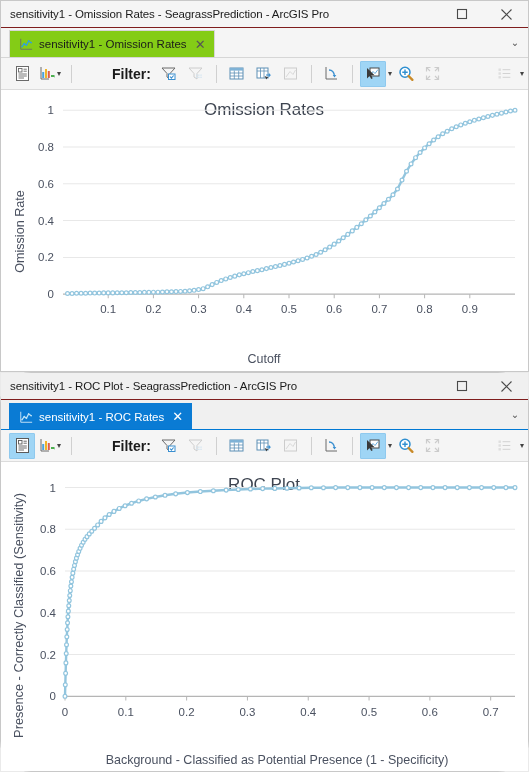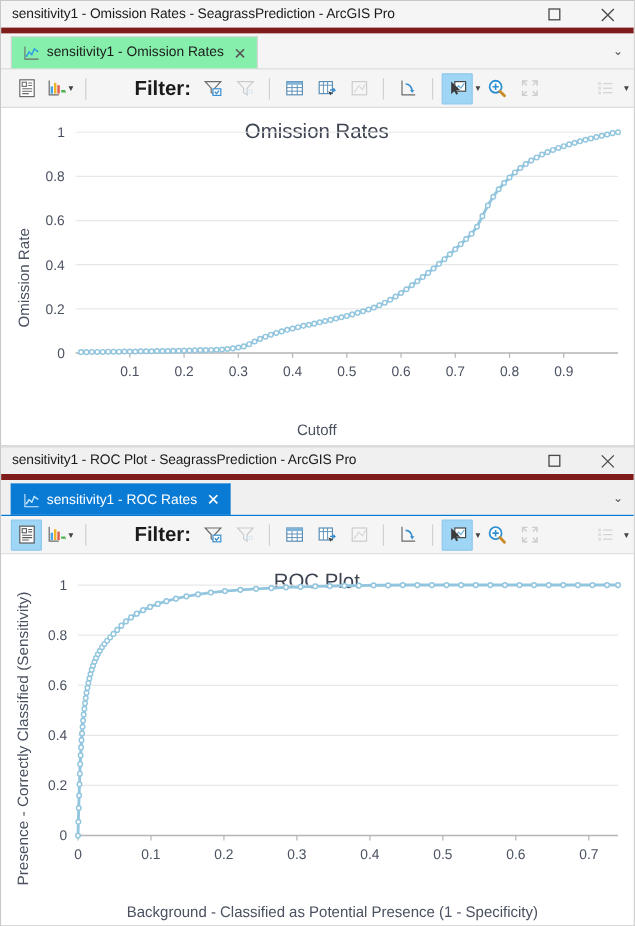--- a/index.html
+++ b/index.html
@@ -10,28 +10,28 @@
     font-family: "Liberation Sans", sans-serif;
     overflow: hidden;
   }
   .window {
     position: absolute; left: 0; width: 529px;
     background: #ffffff;
     border: 1px solid #c8c8c8;
     display: flex; flex-direction: column;
   }
   #win-omission { top: 0; height: 372px; }
-  #win-roc { top: 372px; height: 400px; }
+  #win-roc { top: 372px; height: 400px; border-radius: 31px; }
 
   
   .titlebar {
     height: 27px; flex: 0 0 27px;
     background: #f5f5f5;
     display: flex; align-items: center;
-    border-bottom: 5px solid #7f1d1d;
+    border-bottom: 1px solid #7f1d1d;
   }
   #win-roc .titlebar { background: #f0f0f0; }
   .titlebar-text {
     padding-left: 9px;
     font-size: 11.5px;
     color: #1b1b1b;
     white-space: nowrap;
     flex: 1 1 auto;
     letter-spacing: -0.1px;
   }
@@ -49,21 +49,21 @@
     background: #f5f5f5;
     display: flex; align-items: stretch;
     border-bottom: 1px solid #d6d6d6;
     position: relative;
   }
   #win-roc .tabstrip { background: #f0f0f0; border-bottom: 1px solid #0078d4; }
   .tab {
     display: flex; align-items: center;
     gap: 6px; padding: 0 8px 0 9px;
     margin: 2px 0 0 8px;
-    background: #86efac;
+    background: #84cc16;
     border: 1px solid #d6d6d6;
     border-bottom: none;
     font-size: 11.5px; color: #1b1b1b;
     white-space: nowrap;
   }
   .tab.active {
     background: #0a7bd4;
     border-color: #0a7bd4;
     color: #ffffff;
     margin-top: 3px;
@@ -96,21 +96,21 @@
     padding: 0 2px;
     border: 1px solid transparent;
     border-radius: 1px;
   }
   .tb-btn.sel { background: #9fd5f5; border-color: #8fc9ee; }
   .tb-btn.disabled { opacity: 0.38; }
   .tb-sep {
     width: 1px; height: 18px; background: #d0d0d0; margin: 0 6px;
   }
   .tb-label {
-    font-size: 17px; font-weight: bold; color: #1b1b1b;
+    font-size: 14px; font-weight: bold; color: #1b1b1b;
     margin: 0 4px 0 2px;
     padding-left: 31px;
   }
   .tb-caret { font-size: 8px; color: #444; margin-left: 1px; }
   .tb-spacer { flex: 1 1 auto; }
 
   
   .chart-area {
     flex: 1 1 auto;
     background: #ffffff;

